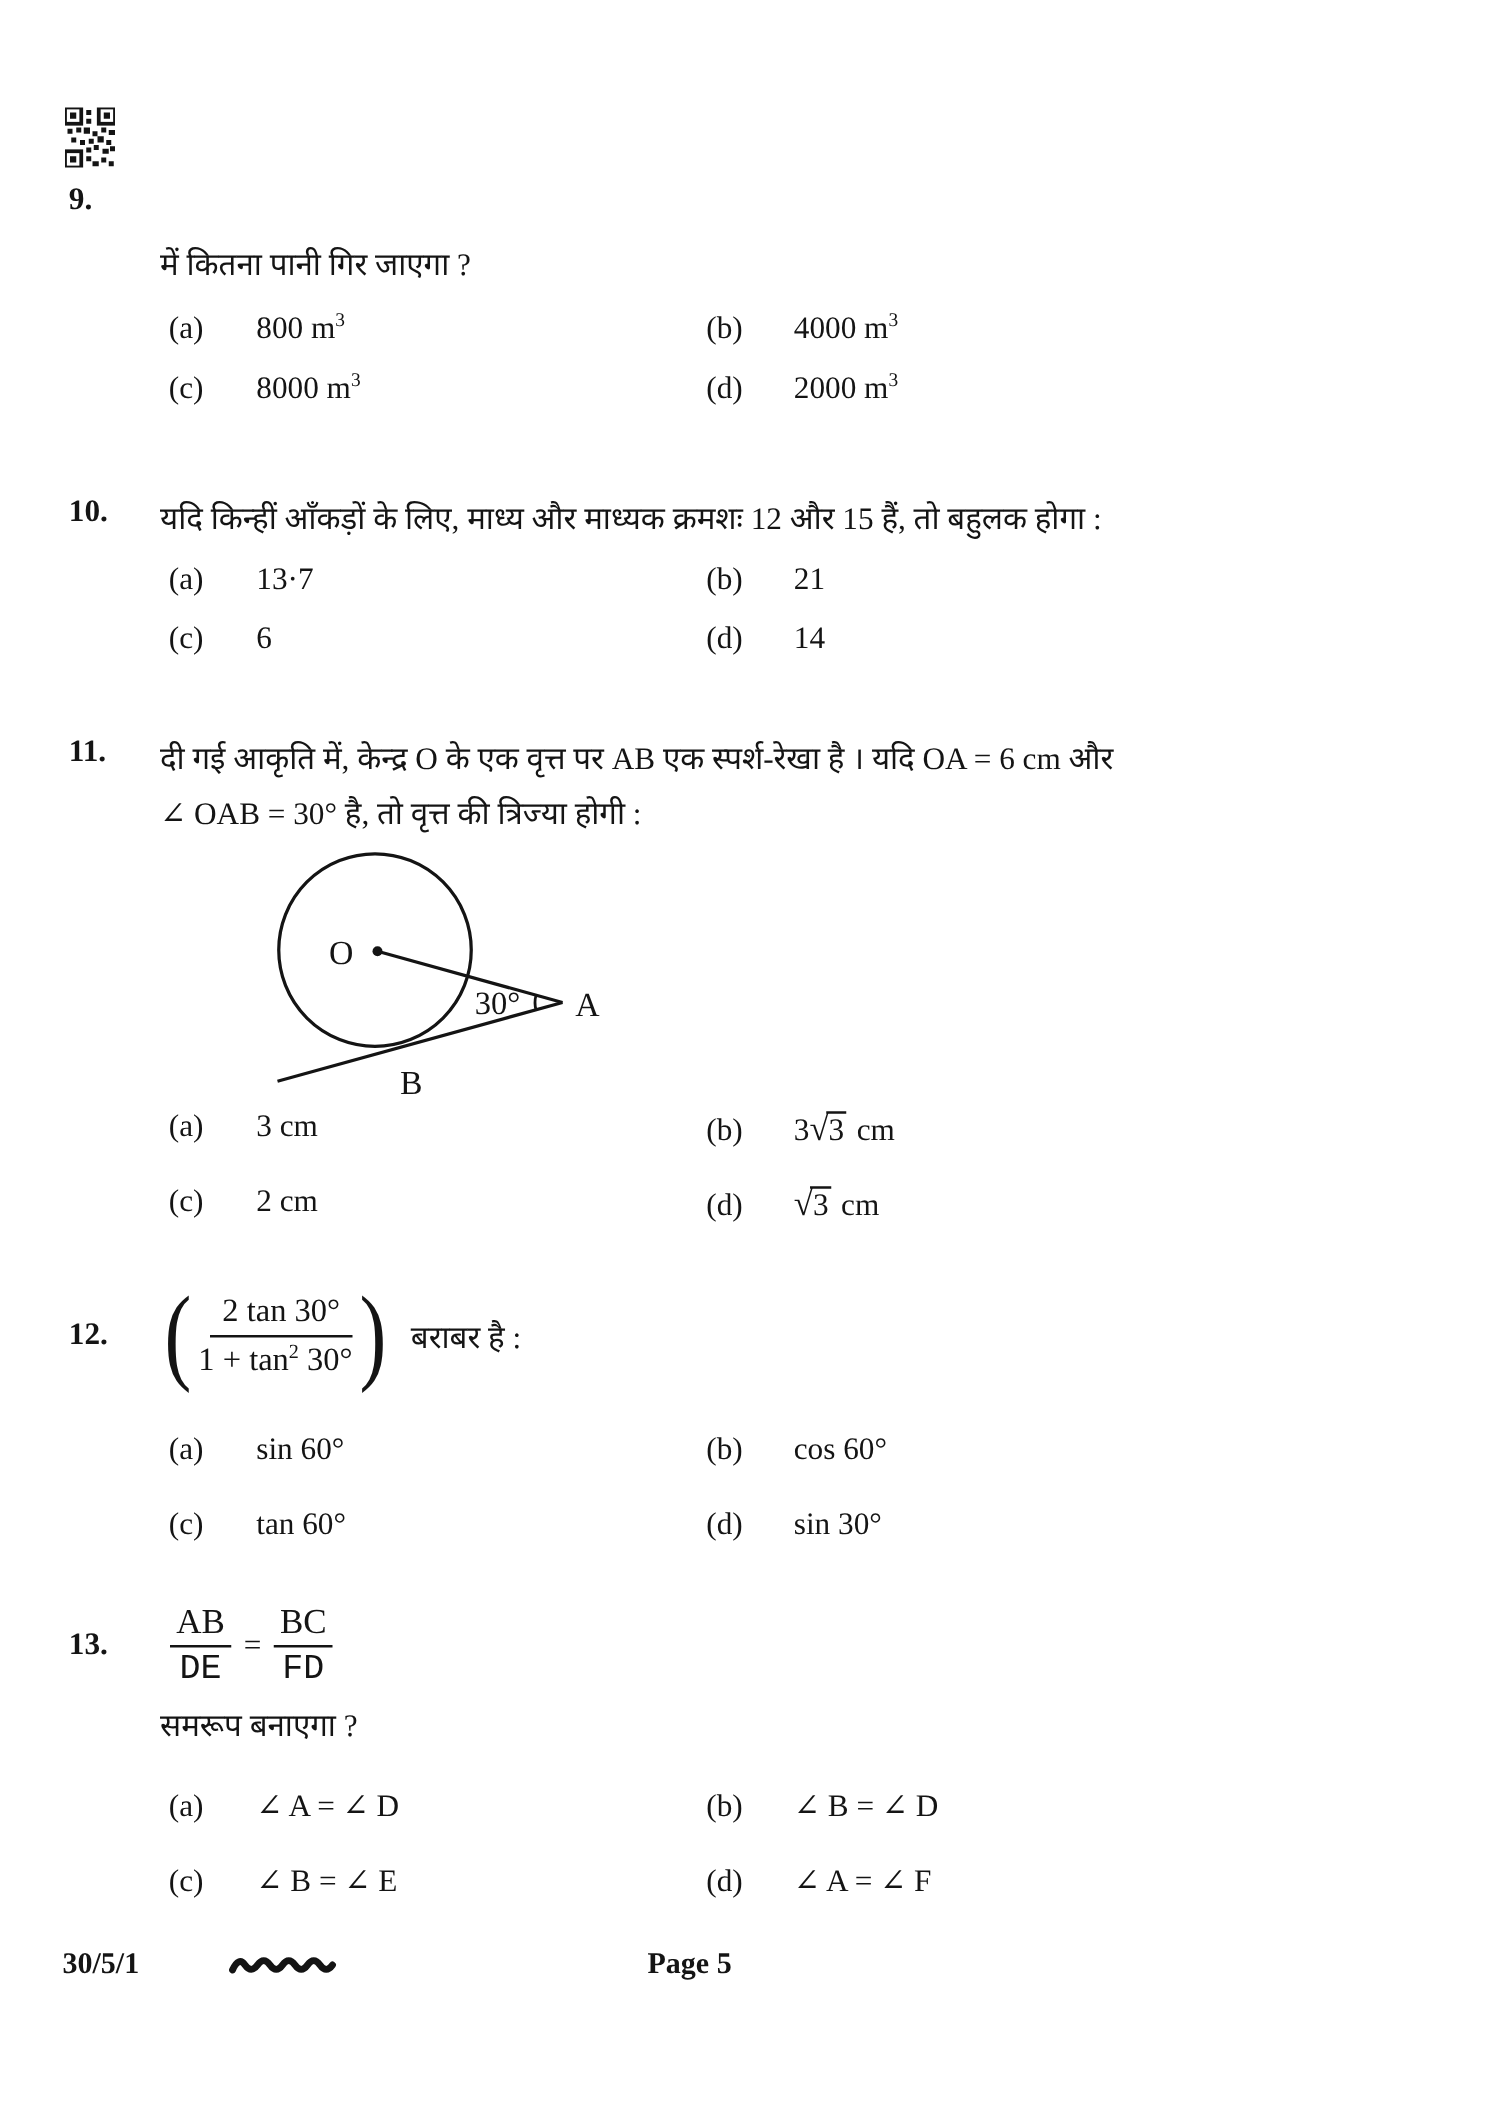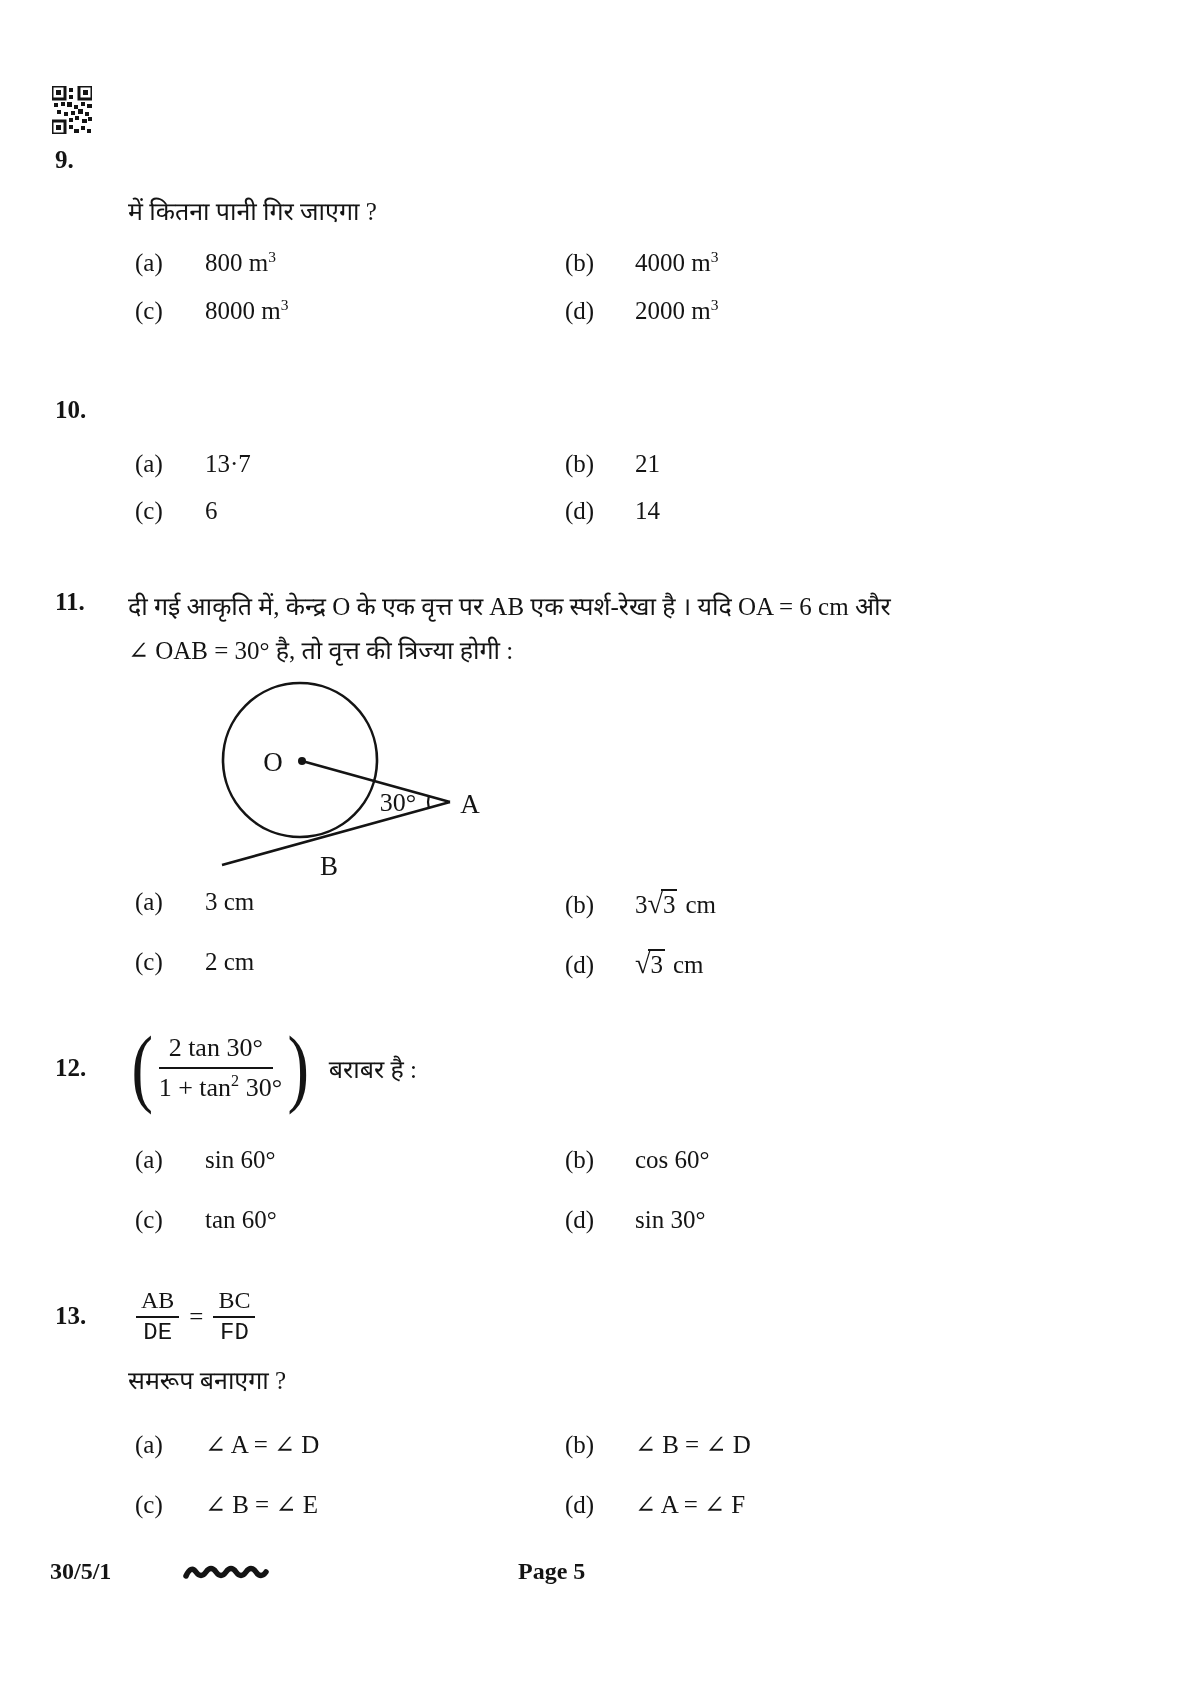--- a/index.html
+++ b/index.html
@@ -16,29 +16,29 @@
   sup.msup { font-size:0.62em; vertical-align:super; letter-spacing:0; }
   .rt { font-size:1.12em; }
   .rad { border-top:2px solid #141414; padding:0 2px; margin-left:-2px; }
   .unit { margin-left:8px; }
   
   .expr { position:absolute; display:flex; align-items:center; }
   .bigparen {
     font-size:86px; line-height:0.9; font-weight:400;
     transform:scaleX(0.75); display:inline-block;
   }
-  .frac2 { display:inline-flex; flex-direction:column; align-items:flex-start;
+  .frac2 { display:inline-flex; flex-direction:column; align-items:flex-end;
            font-size:26px; margin:0 2px; }
   .frac2 .fn { padding:0 10px 4px; border-bottom:2px solid #141414; }
   .frac2 .fd { padding-top:3px; }
   .suffix { margin-left:16px; }
   
   .inline-row { position:absolute; display:flex; align-items:center; white-space:nowrap; }
   .ifrac { display:inline-flex; flex-direction:column; align-items:center;
-           font-size:24px; line-height:1.2; margin:0 8px; }
+           font-size:28px; line-height:1.2; margin:0 8px; }
   .ifrac .n { border-bottom:2px solid #141414; padding:0 5px 1px; }
   .ifrac .d { padding-top:1px;font-family:Liberation Mono, monospace; }
   .eq { margin:0 2px; }
   .footer-text { font-weight:bold; font-size:24px; }
 </style>
 </head>
 <body>
 
 <div class="page">
 
@@ -84,20 +84,21 @@
     <span class="ol">(b)</span><span><span>4000 m</span><sup class="msup">3</sup></span>
   </div>
   <div class="opt" style="left:135px; top:296px">
     <span class="ol">(c)</span><span><span>8000 m</span><sup class="msup">3</sup></span>
   </div>
   <div class="opt" style="left:565px; top:296px">
     <span class="ol">(d)</span><span><span>2000 m</span><sup class="msup">3</sup></span>
   </div>
 
   <div class="abs qnum" style="left:55px; top:396px">10.</div>
+  <div class="abs qline" style="left:128px; top:396px">यदि किन्हीं आँकड़ों के लिए, माध्य और माध्यक क्रमशः 12 और 15 हैं, तो बहुलक होगा :</div>
 
   <div class="opt" style="left:135px; top:450px">
     <span class="ol">(a)</span><span>13·7</span>
   </div>
   <div class="opt" style="left:565px; top:450px">
     <span class="ol">(b)</span><span>21</span>
   </div>
   <div class="opt" style="left:135px; top:497px">
     <span class="ol">(c)</span><span>6</span>
   </div>

